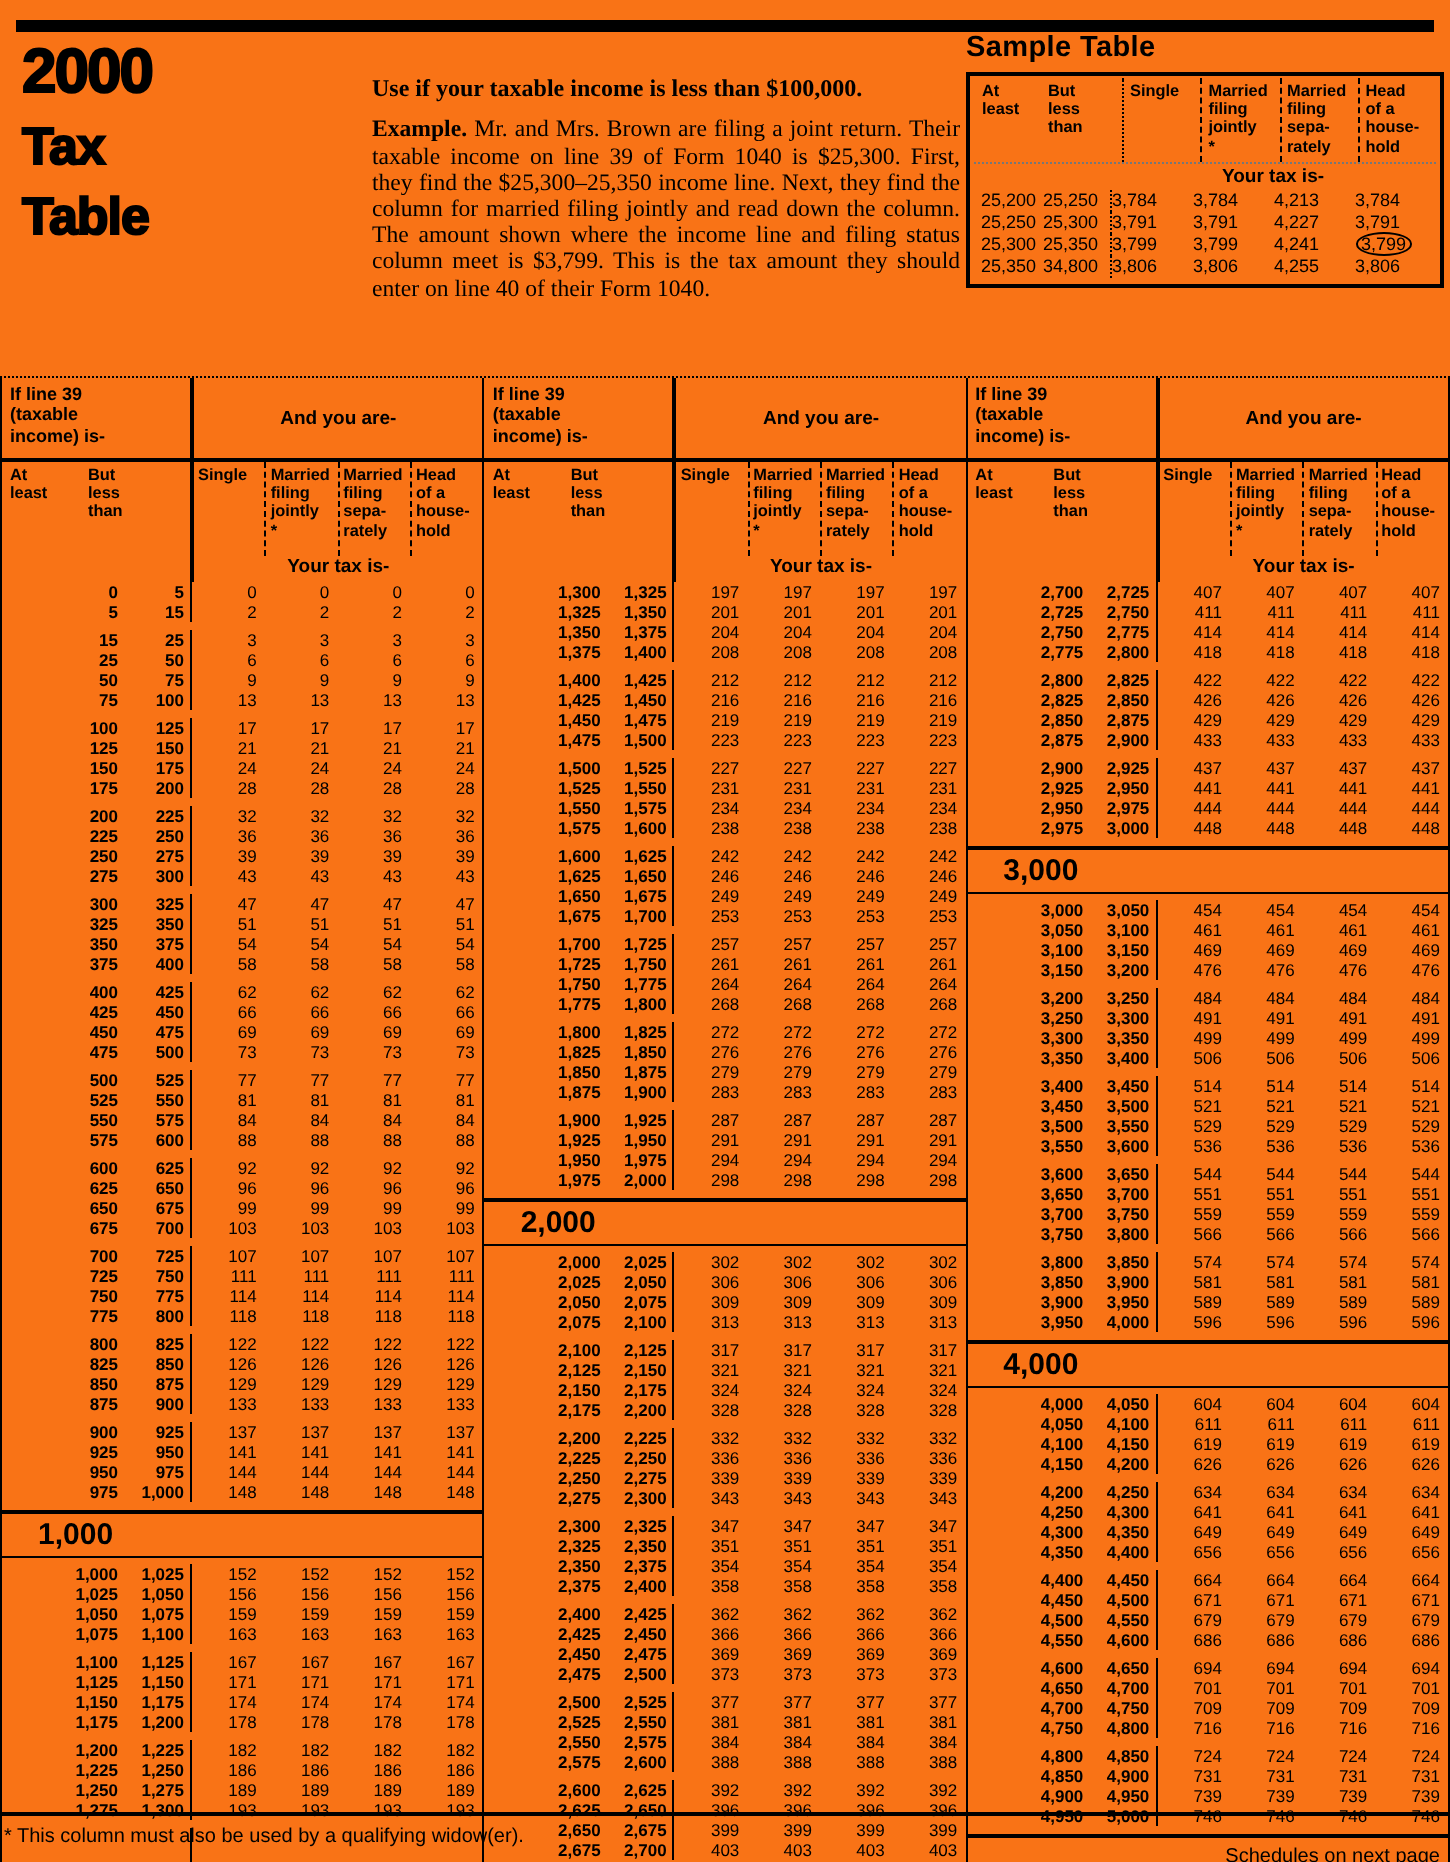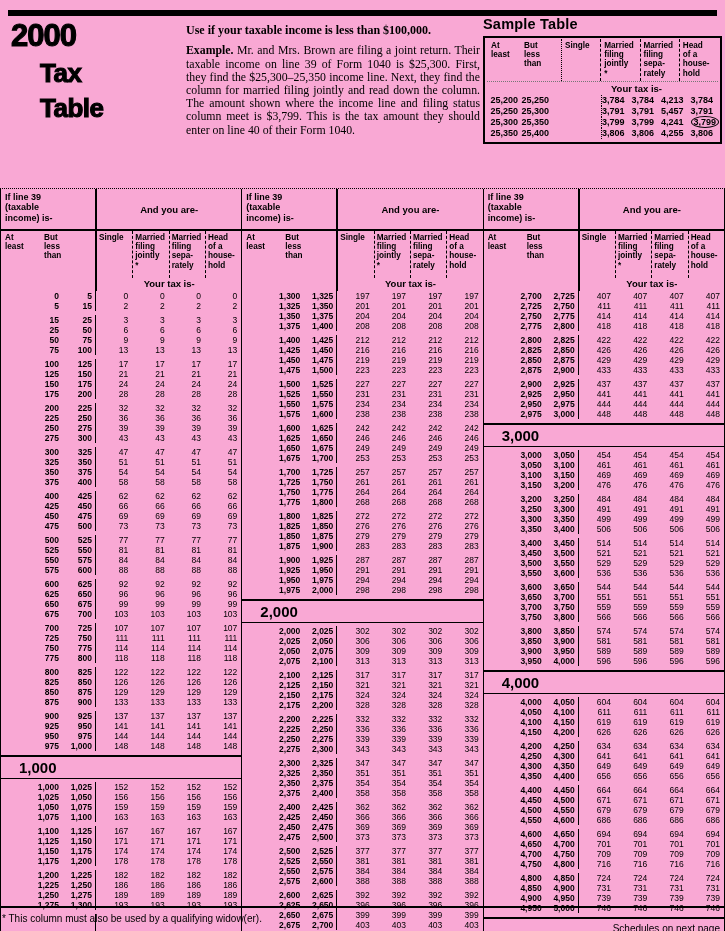--- a/index.html
+++ b/index.html
@@ -1,41 +1,41 @@
 <!DOCTYPE html>
 <html><head>
 <meta charset="utf-8">
 <style>
   html,body{margin:0;padding:0;background:#fff;}
-  .page{position:relative;width:725px;height:931px;background:#f9a8d4;color:#000;
+  .page{position:relative;width:725px;height:931px;background:#f97316;color:#000;
         font-family:"Liberation Sans",sans-serif;overflow:hidden;}
 
   
   .topbar{position:absolute;left:8px;top:10px;width:709px;height:6px;background:#000;}
   .title{position:absolute;left:11px;top:20px;line-height:1;-webkit-text-stroke:1.1px #000;}
   .t1{font-size:31px;font-weight:bold;letter-spacing:-1px;}
-  .t2{font-size:26px;font-weight:bold;margin-top:9px;letter-spacing:-0.5px;margin-left:29px;}
-  .intro{position:absolute;left:186px;top:24px;width:294px;
+  .t2{font-size:26px;font-weight:bold;margin-top:9px;letter-spacing:-0.5px;}
+  .intro{position:absolute;left:186px;top:38px;width:294px;
          font-family:"Liberation Serif",serif;font-size:11.8px;line-height:1.12;}
   .intro-bold{font-weight:bold;font-size:12px;}
   .example{margin:7px 0 11px;text-align:justify;}
 
   
   .sample{position:absolute;left:483px;top:16px;width:239px;border-radius:16px;}
   .sample-title{font-size:14.5px;font-weight:bold;letter-spacing:.2px;}
   .sample-box{border:2px solid #000;margin-top:4px;padding:1px 2px 3px 2px;}
   .s-head{display:flex;height:42px;font-size:8.2px;font-weight:bold;line-height:1.12;}
   .s-al{width:31px;padding:2px 0 0 4px;white-space:pre-line;}
   .s-bl{width:37px;padding:2px 0 0 2px;white-space:pre-line;}
   .s-taxhead{flex:1;display:flex;border-left:1px dotted #000;}
   .s-f{flex:1;padding:2px 0 0 3px;white-space:pre-line;}
   .s-f + .s-f{border-left:1px dashed #000;}
   .s-rule{border-top:1px dotted #777;}
   .s-your{margin-left:68px;text-align:center;font-weight:bold;font-size:9.5px;height:13px;line-height:13px;}
-  .s-row{display:flex;height:11px;line-height:11px;font-size:9px;font-weight:bold;gap:46px;}
+  .s-row{display:flex;height:11px;line-height:11px;font-size:9px;font-weight:normal;}
   .s-inc{width:62px;display:flex;}
   .s-ci{width:31px;text-align:right;}
   .s-taxes{flex:1;display:flex;border-left:1px dotted #000;margin-left:6px;}
   .s-tax{flex:1;text-align:left;padding-right:7px;}
   .circle{border:1px solid #000;border-radius:50%;padding:0 2px;}
 
   
   .main-table{position:absolute;left:0;top:148px;width:725px;height:758px;
               border-top:1px dotted #000;border-left:1px solid #000;border-right:1px solid #000;
               display:flex;box-sizing:border-box;margin-top:40px;}
@@ -134,40 +134,40 @@
             </div>
           </div>
           <div class="s-row">
             <div class="s-inc">
               <span class="s-ci">25,250</span>
               <span class="s-ci">25,300</span>
             </div>
             <div class="s-taxes">
               <span class="s-tax"><span>3,791</span></span>
               <span class="s-tax"><span>3,791</span></span>
-              <span class="s-tax"><span>5,457</span></span>
+              <span class="s-tax"><span>4,227</span></span>
               <span class="s-tax"><span>3,791</span></span>
             </div>
           </div>
           <div class="s-row">
             <div class="s-inc">
               <span class="s-ci">25,300</span>
               <span class="s-ci">25,350</span>
             </div>
             <div class="s-taxes">
               <span class="s-tax"><span>3,799</span></span>
               <span class="s-tax"><span>3,799</span></span>
               <span class="s-tax"><span>4,241</span></span>
               <span class="s-tax"><span class="circle">3,799</span></span>
             </div>
           </div>
           <div class="s-row">
             <div class="s-inc">
               <span class="s-ci">25,350</span>
-              <span class="s-ci">25,400</span>
+              <span class="s-ci">34,800</span>
             </div>
             <div class="s-taxes">
               <span class="s-tax"><span>3,806</span></span>
               <span class="s-tax"><span>3,806</span></span>
               <span class="s-tax"><span>4,255</span></span>
               <span class="s-tax"><span>3,806</span></span>
             </div>
           </div>
         </div>
     </div>

